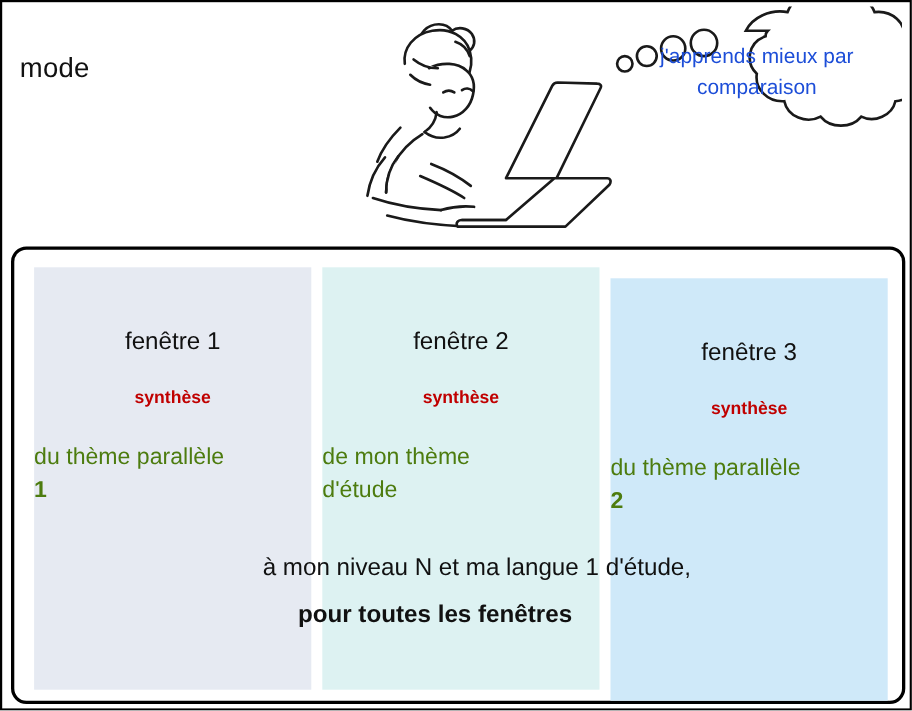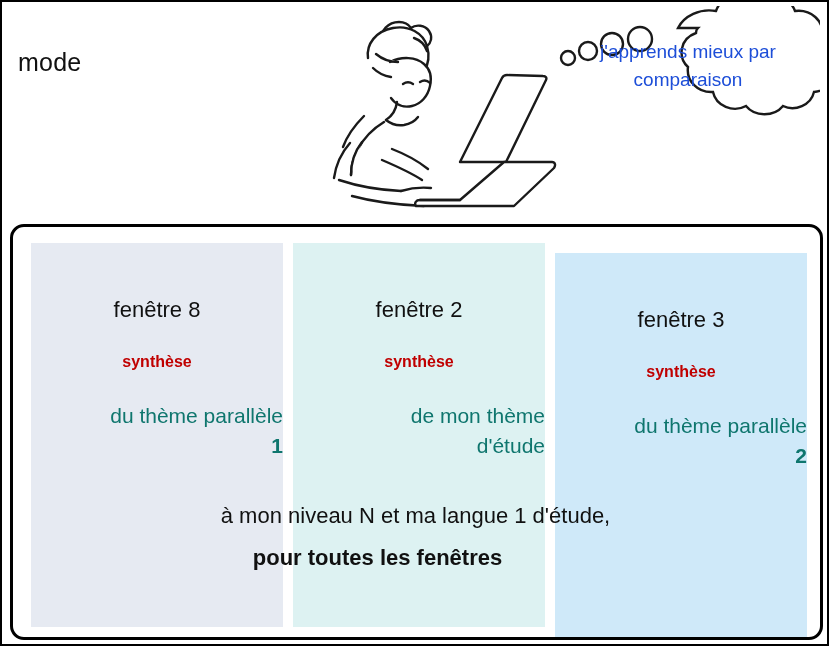--- a/index.html
+++ b/index.html
@@ -121,31 +121,31 @@
     text-align: center;
     font-size: 16px;
     font-weight: bold;
     color: #c00000;
   }
   .sub {
     position: absolute;
     top: 158px;
     left: 0;
     width: 100%;
-    text-align: right;
+    text-align: left;
     font-size: 21px;
-    color: #0f766e;
+    color: #4d7c0f;
     line-height: 1.45;
   }
   .sub b { font-weight: bold; }
 
   
   .footer-note {
     position: absolute;
-    left: 24px;
+    left: 42px;
     top: 268px;
     width: 757px;
     text-align: center;
     font-size: 22px;
     color: #111111;
     line-height: 1.9;
     pointer-events: none;
   }
   .footer-line-2 {
     display: block;
@@ -208,21 +208,21 @@
         <path d="M120 22c6-12 22-20 38-17 6-17 30-22 42-9 12-10 32-5 37 9 16-2 29 10 27 24 12 5 17 19 10 30 5 12-4 26-18 27-3 13-19 20-31 14-9 11-28 11-37 0-13 7-30 0-33-14-15 1-27-11-25-25-10-9-9-28 8-34 0-2 1-4 2-5z"></path>
       </g>
     </svg>
     <div class="bubble-text">j'apprends mieux par comparaison</div>
   </div>
 
   <div class="panel">
     <div class="columns">
 
       <div class="col col-1">
-        <div class="win-label">fenêtre 8</div>
+        <div class="win-label">fenêtre 1</div>
         <div class="synth">synthèse</div>
         <div class="sub">
           <span>du thème parallèle</span><br>
           <b>1</b>
         </div>
       </div>
 
       <div class="col col-2">
         <div class="win-label">fenêtre 2</div>
         <div class="synth">synthèse</div>

